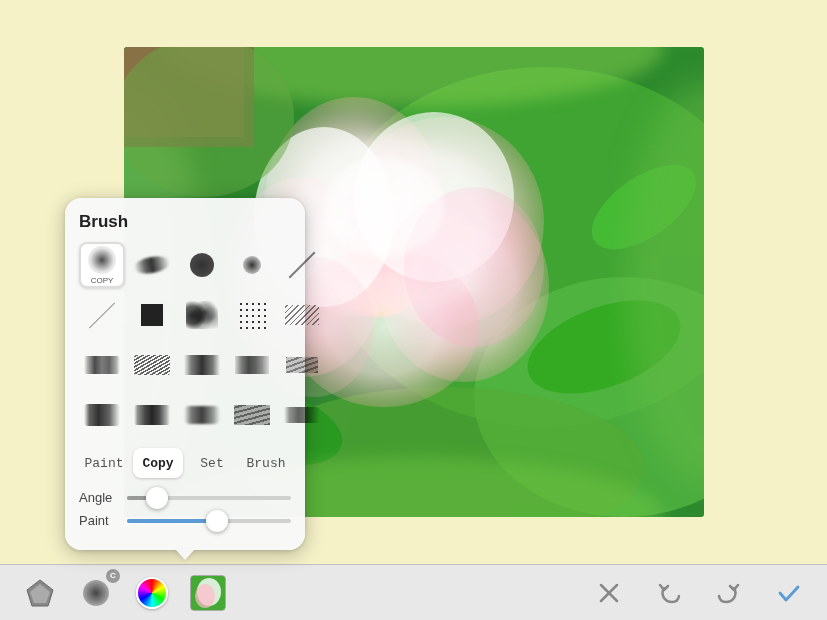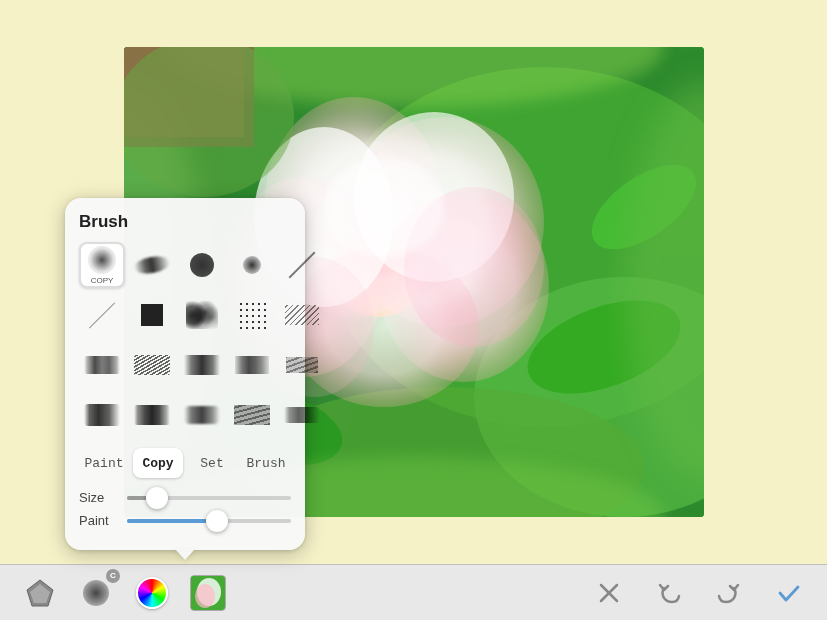--- a/index.html
+++ b/index.html
@@ -664,21 +664,21 @@
   </div>
 
   <div class="tab-row">
     <button class="tab-btn">Paint</button>
     <button class="tab-btn active">Copy</button>
     <button class="tab-btn">Set</button>
     <button class="tab-btn">Brush</button>
   </div>
 
   <div class="slider-row">
-    <span class="slider-label">Size</span>
+    <span class="slider-label">Angle</span>
     <div class="slider-track">
       <div class="slider-fill angle-fill" style="width: 18%;"></div>
       <div class="slider-thumb" style="left: 18%;"></div>
     </div>
   </div>
 
   <div class="slider-row">
     <span class="slider-label">Paint</span>
     <div class="slider-track">
       <div class="slider-fill" style="width: 55%;"></div>

